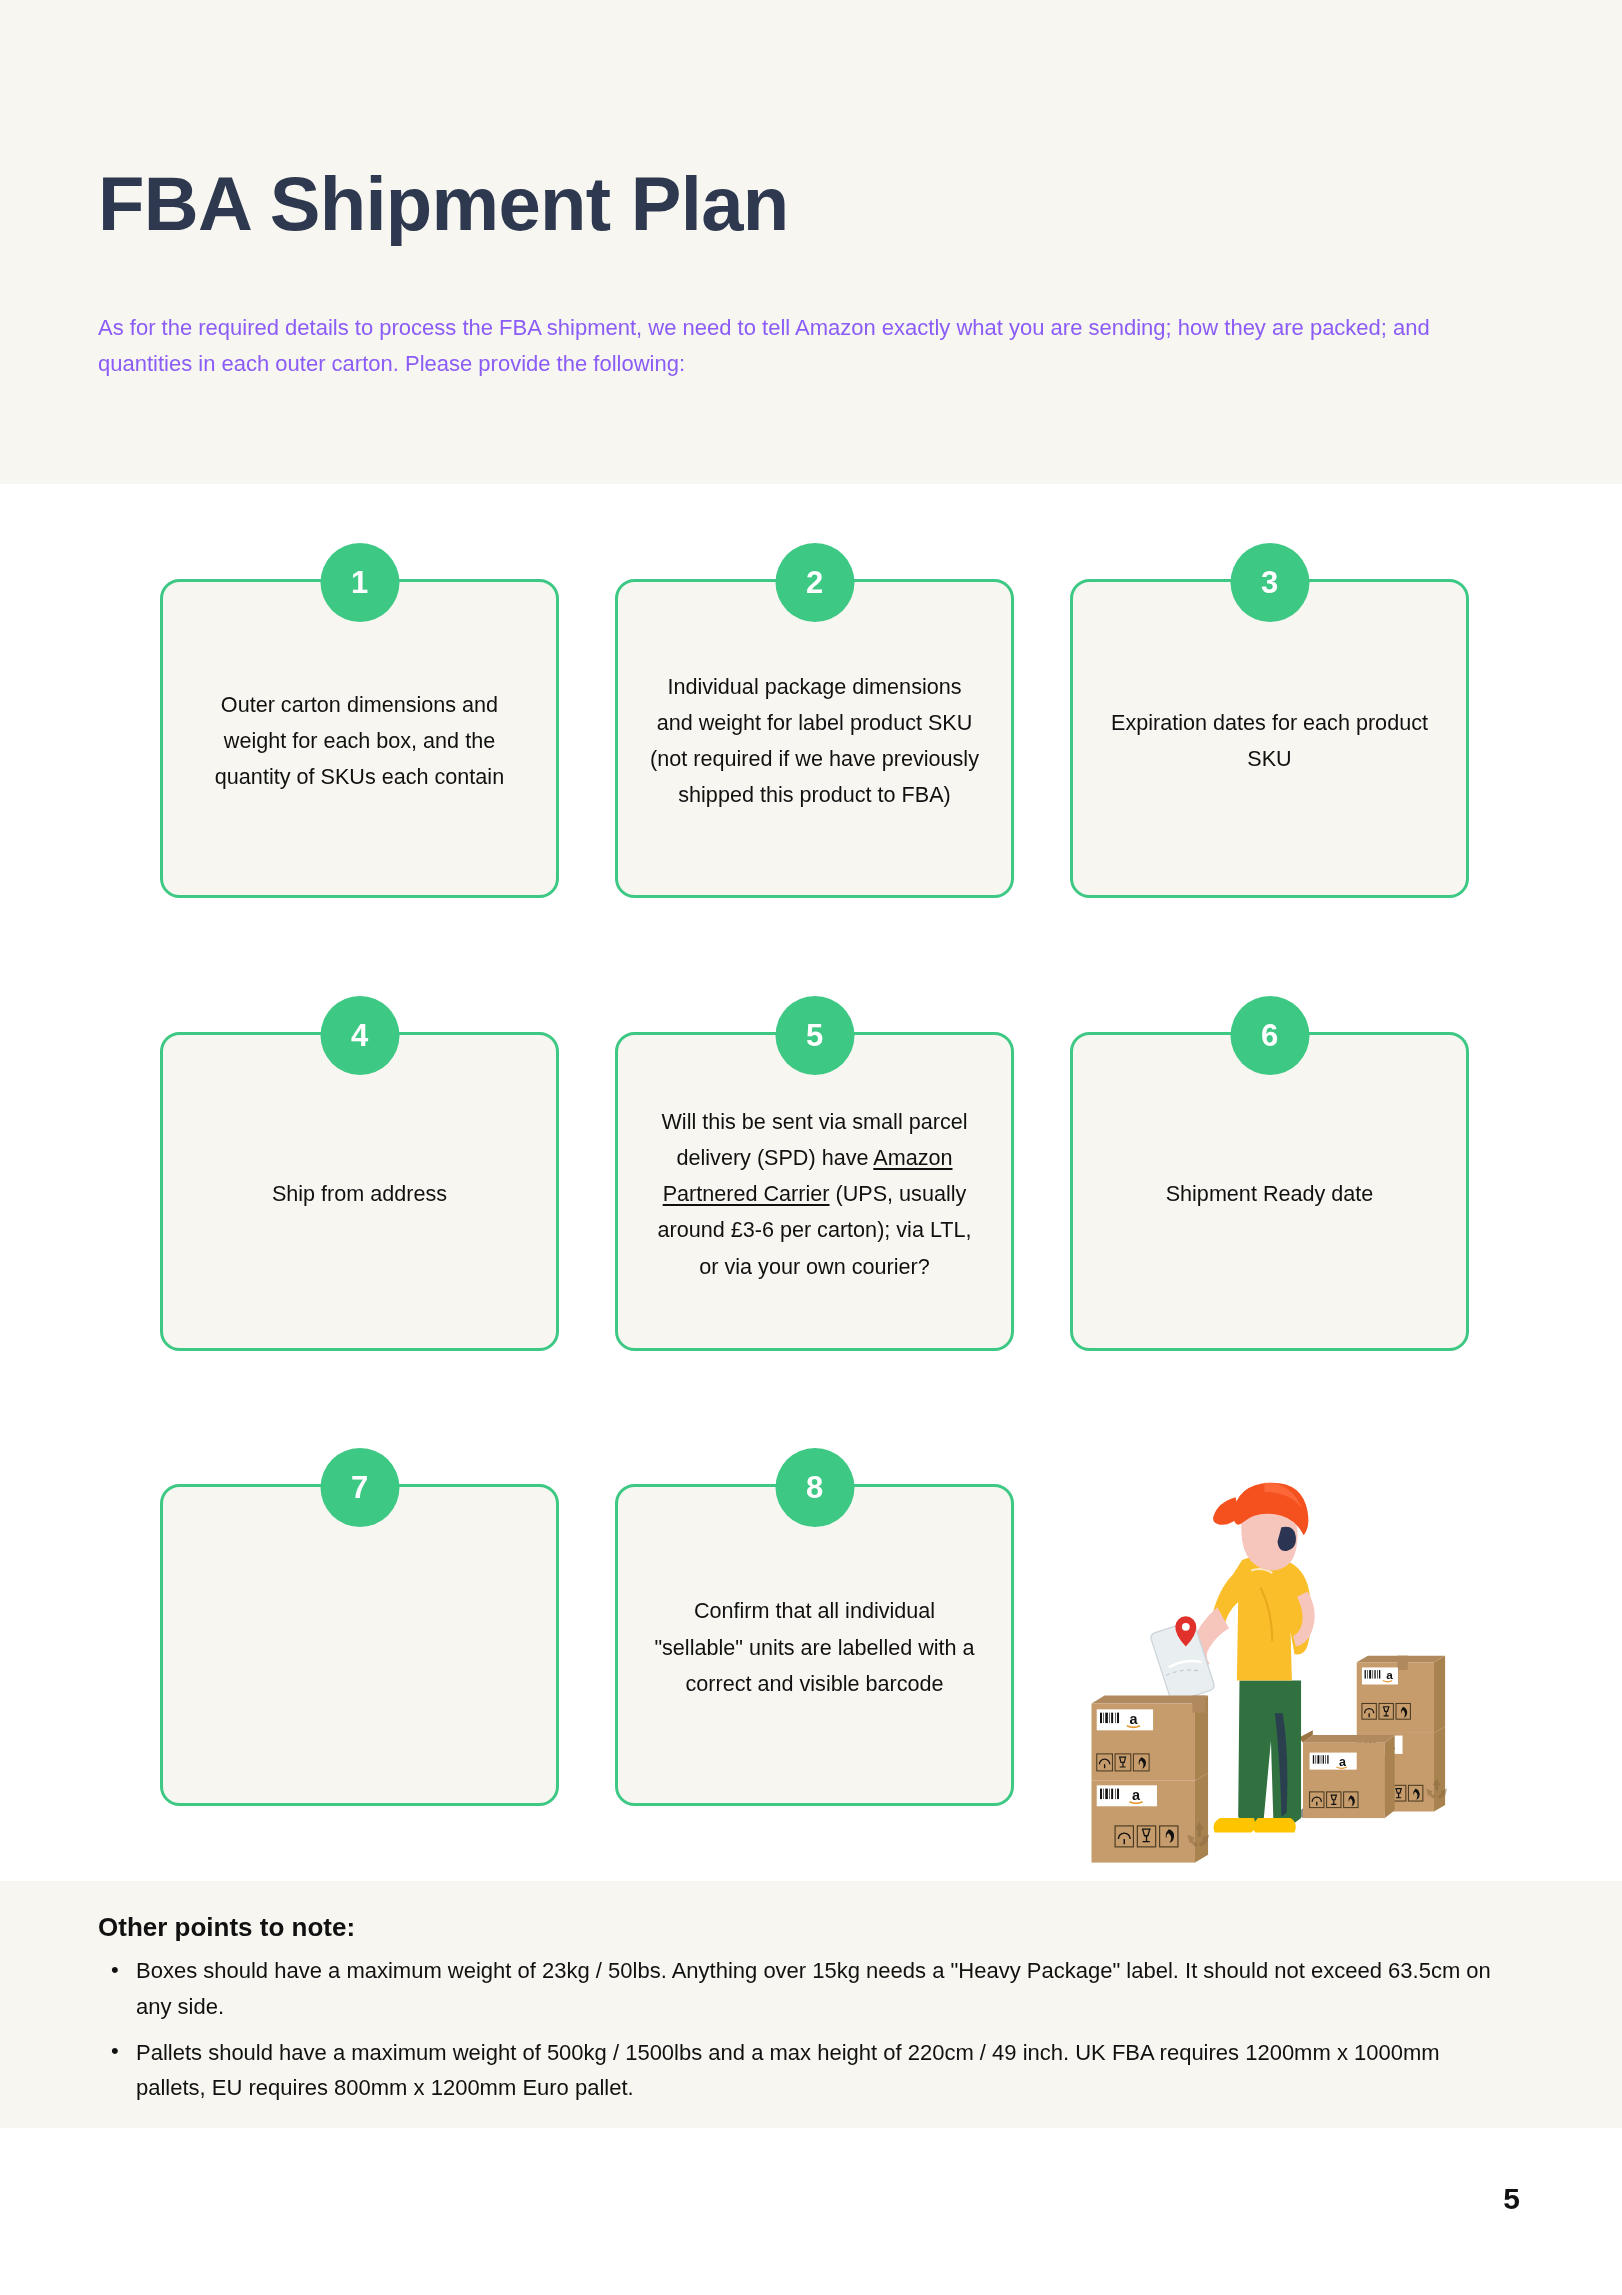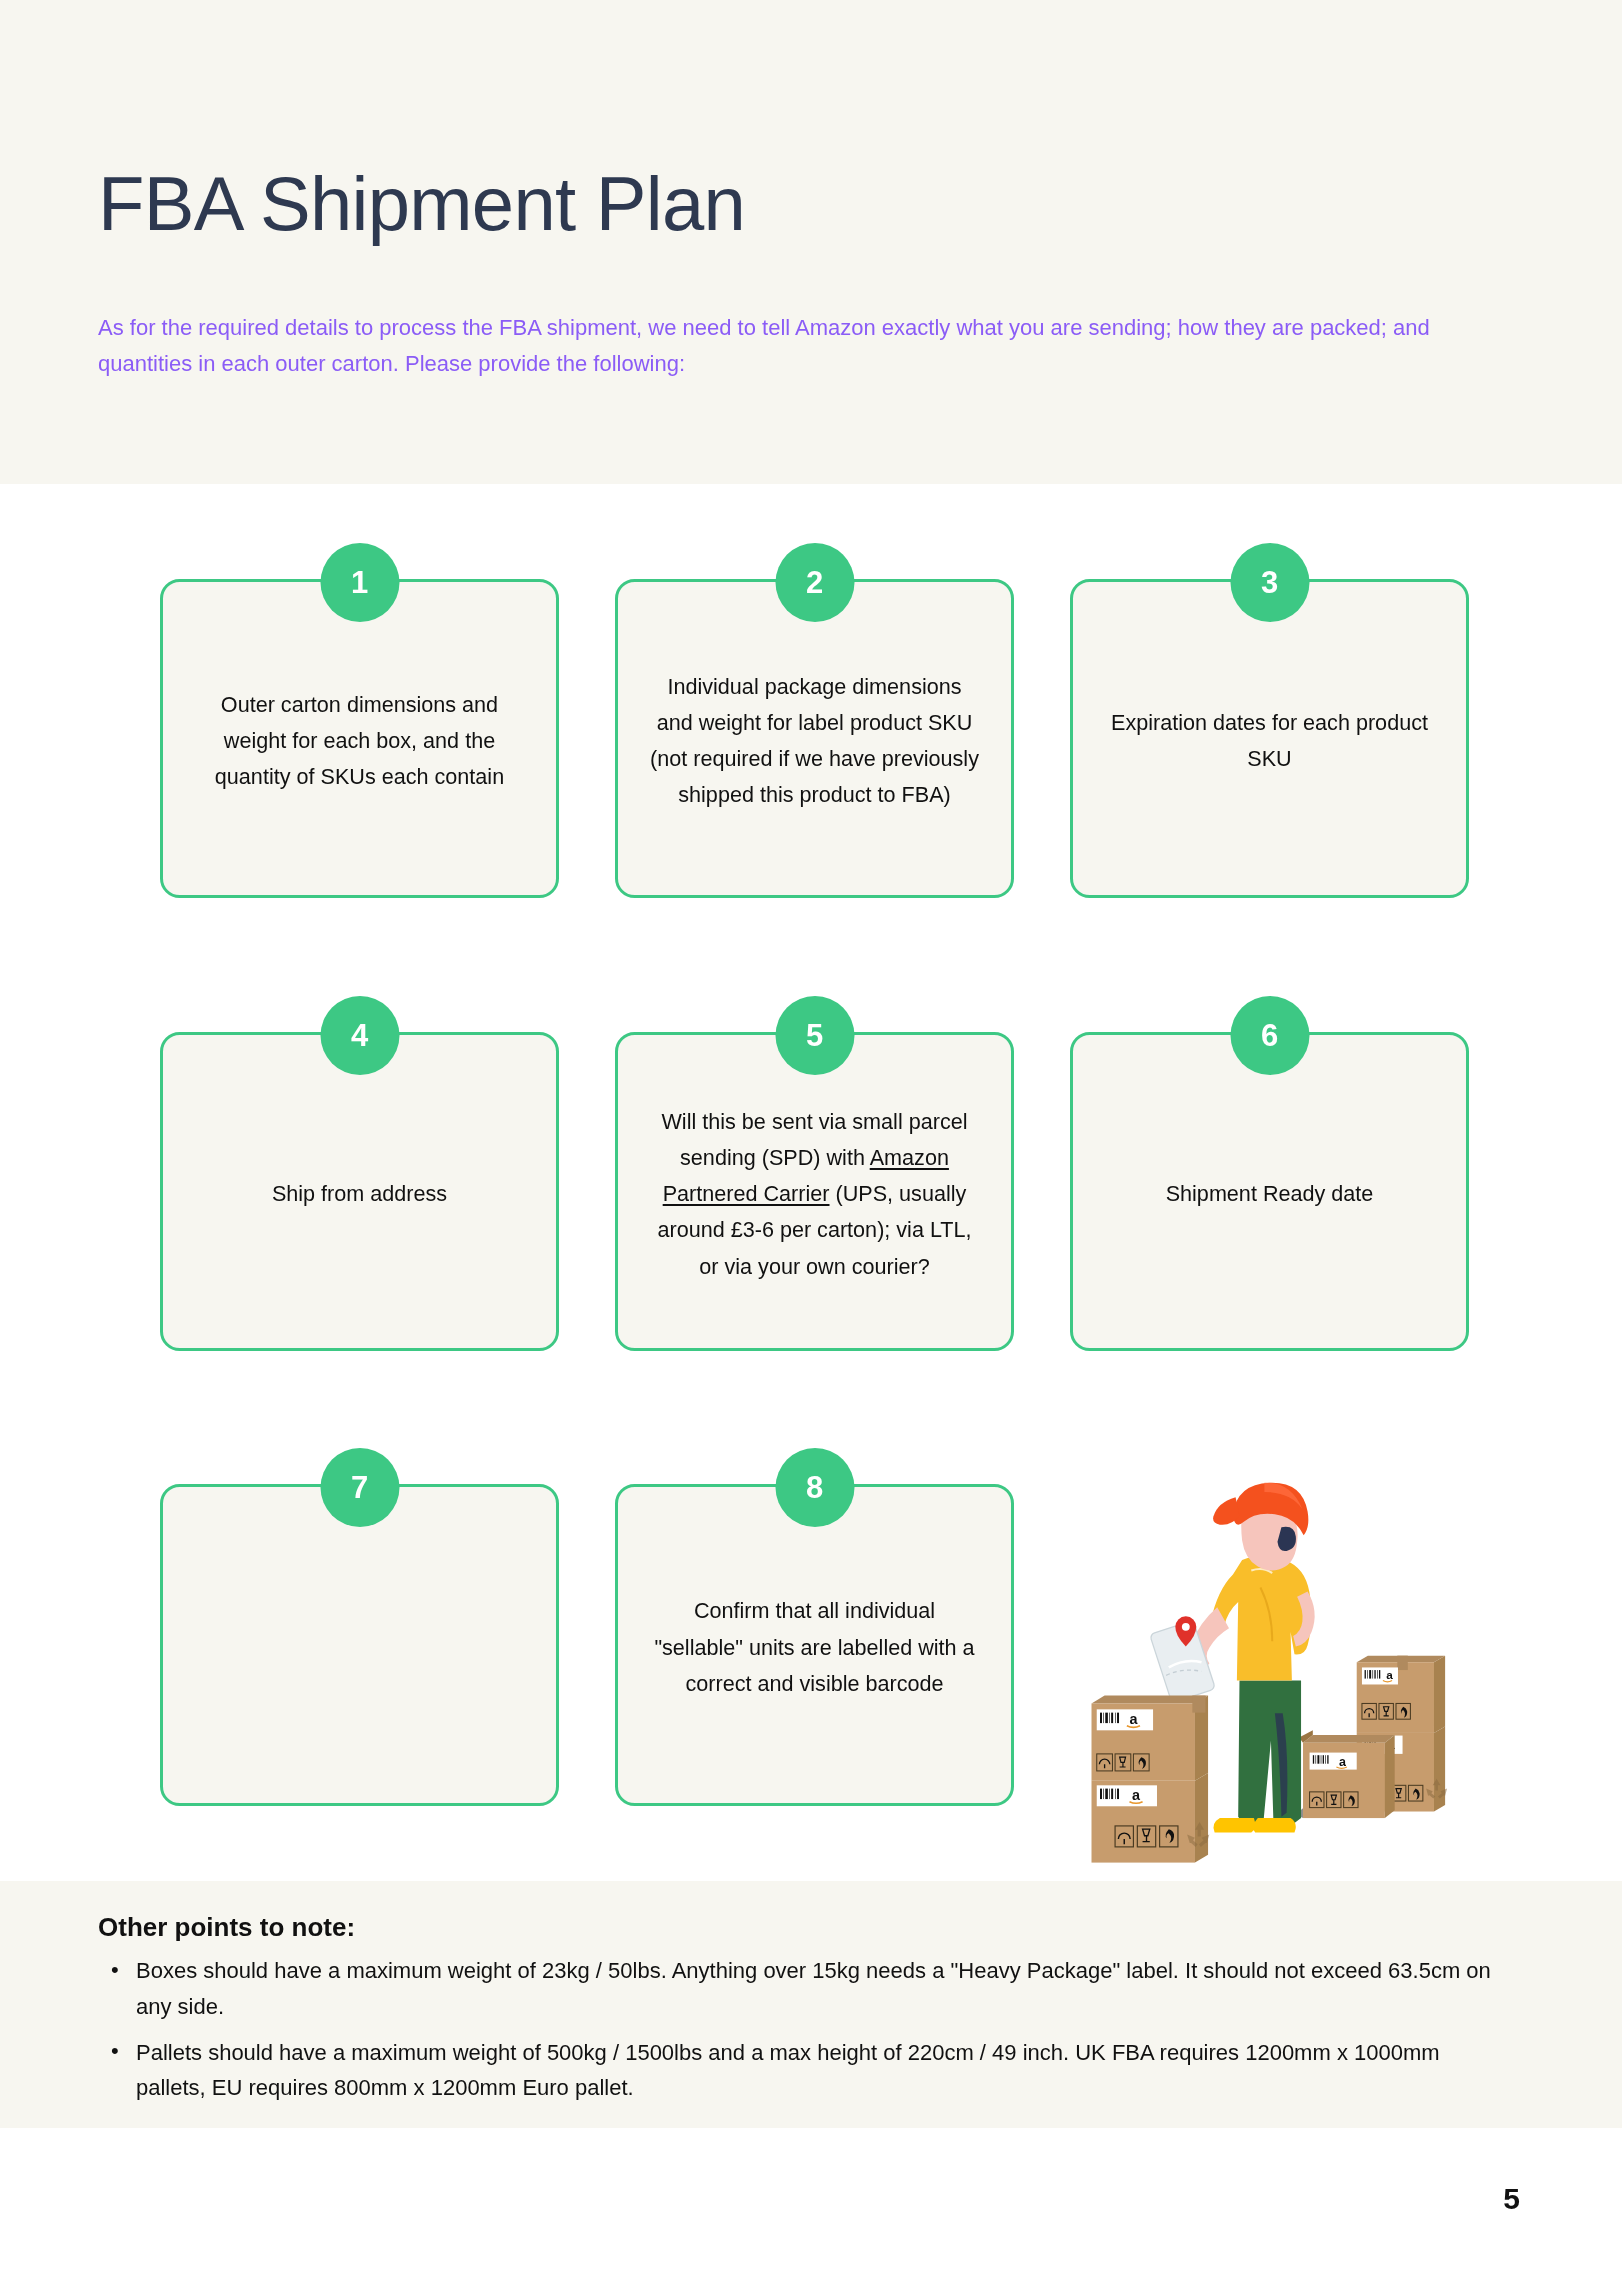--- a/index.html
+++ b/index.html
@@ -21,21 +21,21 @@
     left: 0; top: 0;
     width: 1623px;
     height: 484px;
     background: #F7F6F0;
   }
   .page-title {
     position: absolute;
     left: 98px;
     top: 110px;
     font-size: 76px;
-    font-weight: 400;
+    font-weight: 700;
     letter-spacing: -0.7px;
     color: #2E3950;
     line-height: 1.12;
     white-space: nowrap;
   }
   .intro-text {
     position: absolute;
     left: 98px;
     top: 288px;
     width: 1348px;
@@ -218,21 +218,21 @@
     <div class="card-wrap">
       <div class="card">
         <div class="card-badge">4</div>
         <div class="card-text">Ship from address</div>
       </div>
     </div>
 
     <div class="card-wrap">
       <div class="card">
         <div class="card-badge">5</div>
-        <div class="card-text"><span>Will this be sent via small parcel sending (SPD) with </span><a class="link" href="#">Amazon Partnered Carrier</a><span> (UPS, usually around £3-6 per carton); via LTL, or via your own courier?</span></div>
+        <div class="card-text"><span>Will this be sent via small parcel delivery (SPD) have </span><a class="link" href="#">Amazon Partnered Carrier</a><span> (UPS, usually around £3-6 per carton); via LTL, or via your own courier?</span></div>
       </div>
     </div>
 
     <div class="card-wrap">
       <div class="card">
         <div class="card-badge">6</div>
         <div class="card-text">Shipment Ready date</div>
       </div>
     </div>
 

